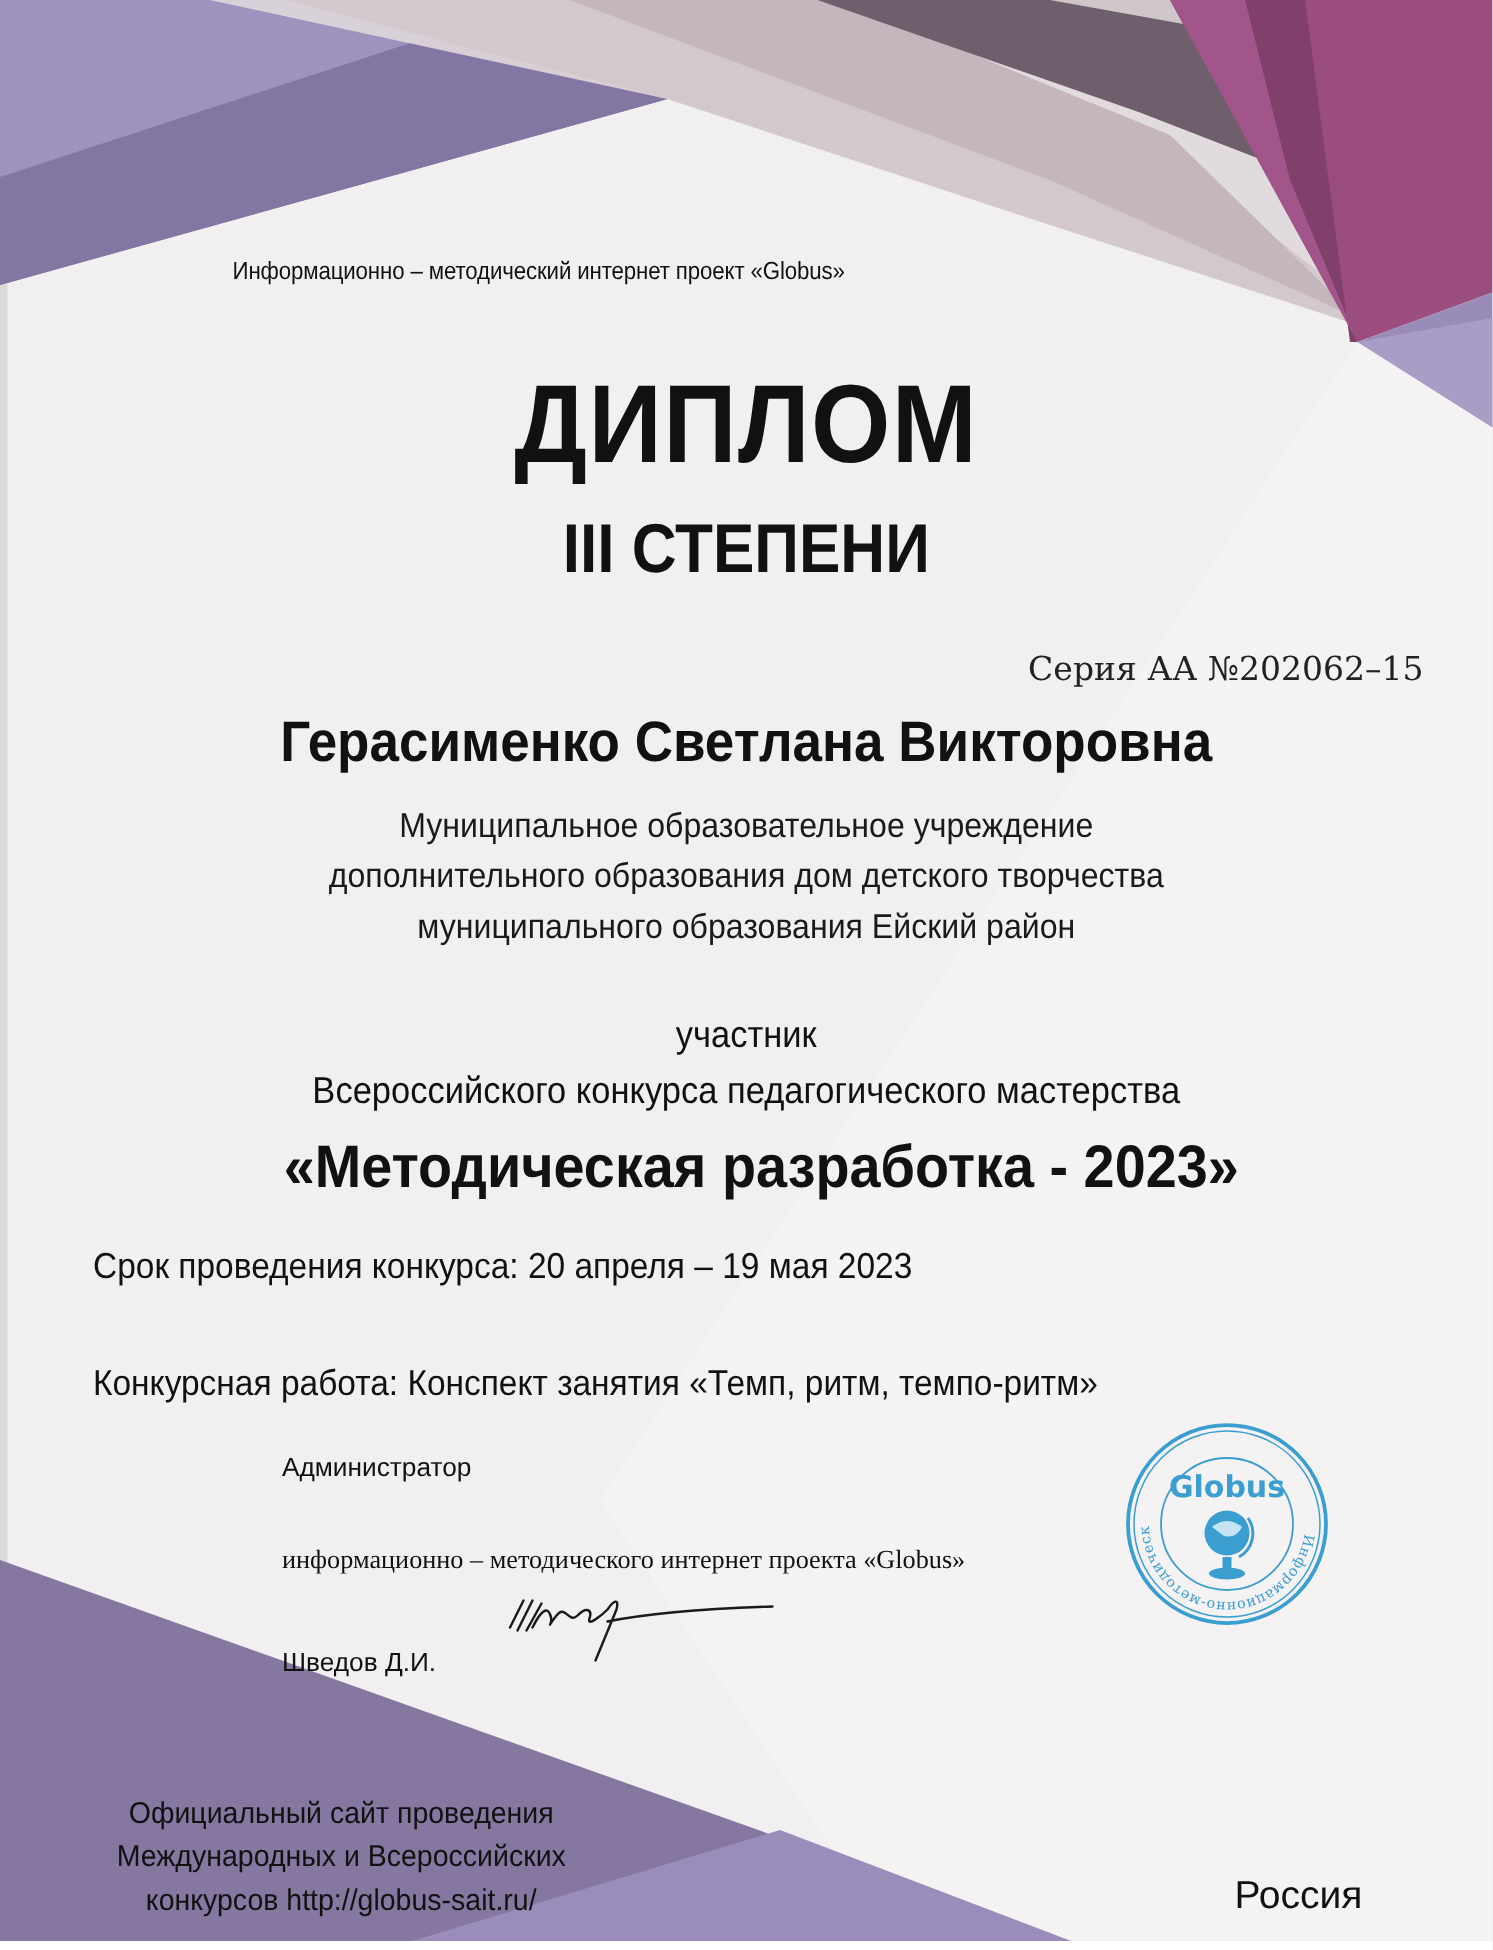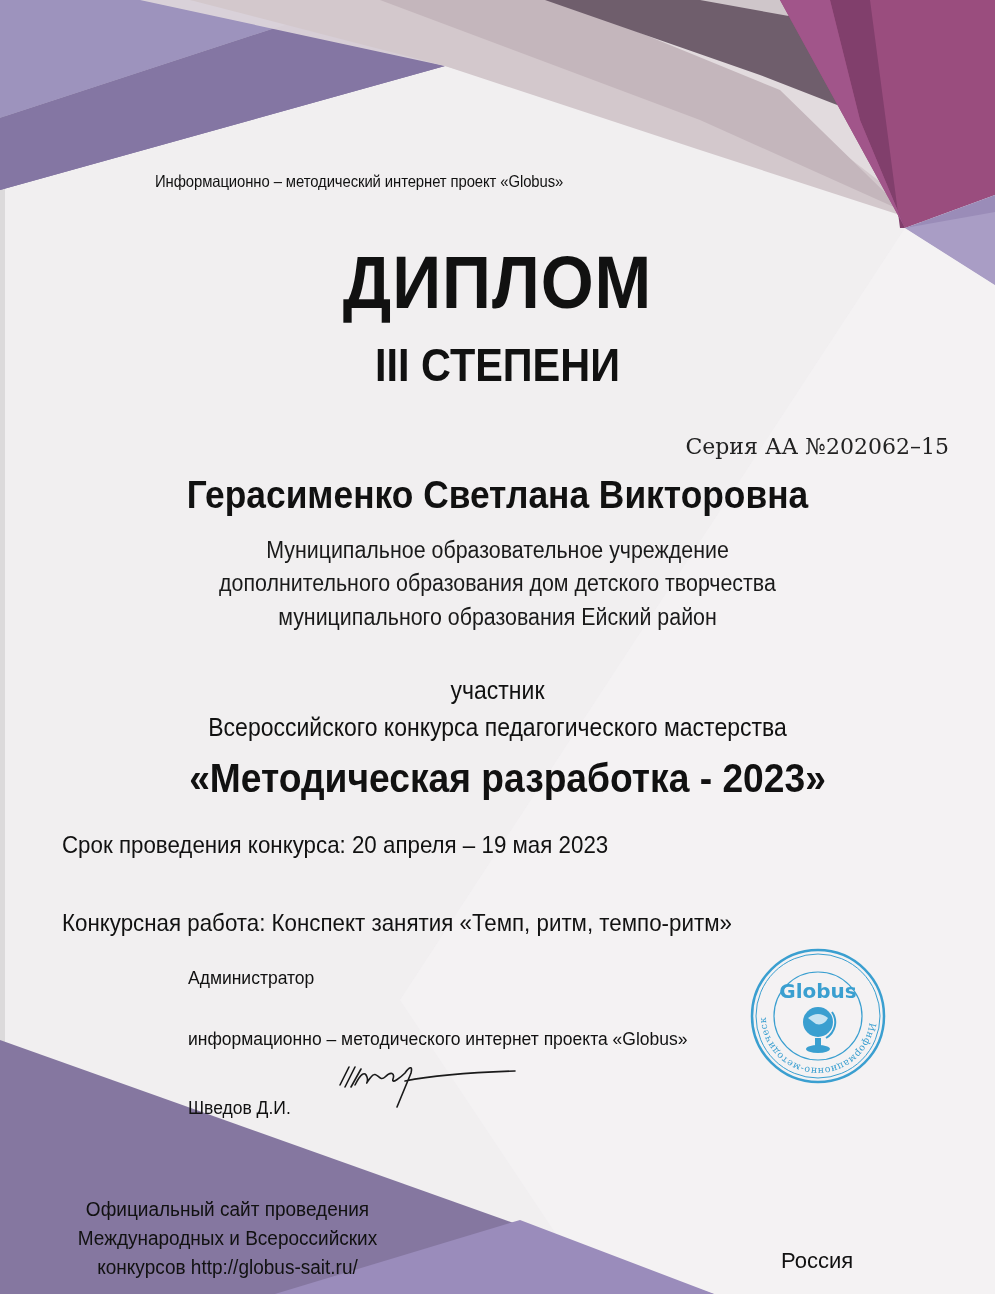--- a/index.html
+++ b/index.html
@@ -16,27 +16,27 @@
   #org1 { top:537px; }
   #org2 { top:570px; }
   #org3 { top:604px; }
   #role { top:676px; font-size:25px; transform:scaleX(0.92); }
   #contest { top:713px; font-size:25px; transform:scaleX(0.92); }
   #contest-title { top:756px; left:10px; font-size:40px; font-weight:bold; transform:scaleX(0.93); }
   #dates { top:831px; left:62px; font-size:24px; transform:scaleX(0.93); transform-origin:left; }
   #work { top:909px; left:62px; font-size:24px; transform:scaleX(0.93); transform-origin:left; }
   .admin { left:188px; font-size:17.5px; color:#111; }
   #admin1 { top:968px; }
-  #admin2 { top:1029px; }
+  #admin2 { top:1029px;font-family:Liberation Serif, serif; }
   #admin3 { top:1098px; }
   .footer { left:0; width:455px; text-align:center; font-size:20px; color:#111; transform:scaleX(0.95); }
   #footer1 { top:1198px; }
   #footer2 { top:1227px; }
   #footer3 { top:1256px; }
-  #country { top:1248px; left:781px; font-size:22px; }
+  #country { top:1248px; left:823px; font-size:26px; }
   #signature { position:absolute; left:335px; top:1055px; width:190px; height:55px; }
   #stamp { position:absolute; left:748px; top:946px; width:140px; height:140px; }
 </style>
 </head>
 <body>
 
 <svg class="bg" viewBox="0 0 995 1300" preserveAspectRatio="none">
 
   <rect x="0" y="0" width="995" height="1300" fill="#f1eff0"></rect>
 

